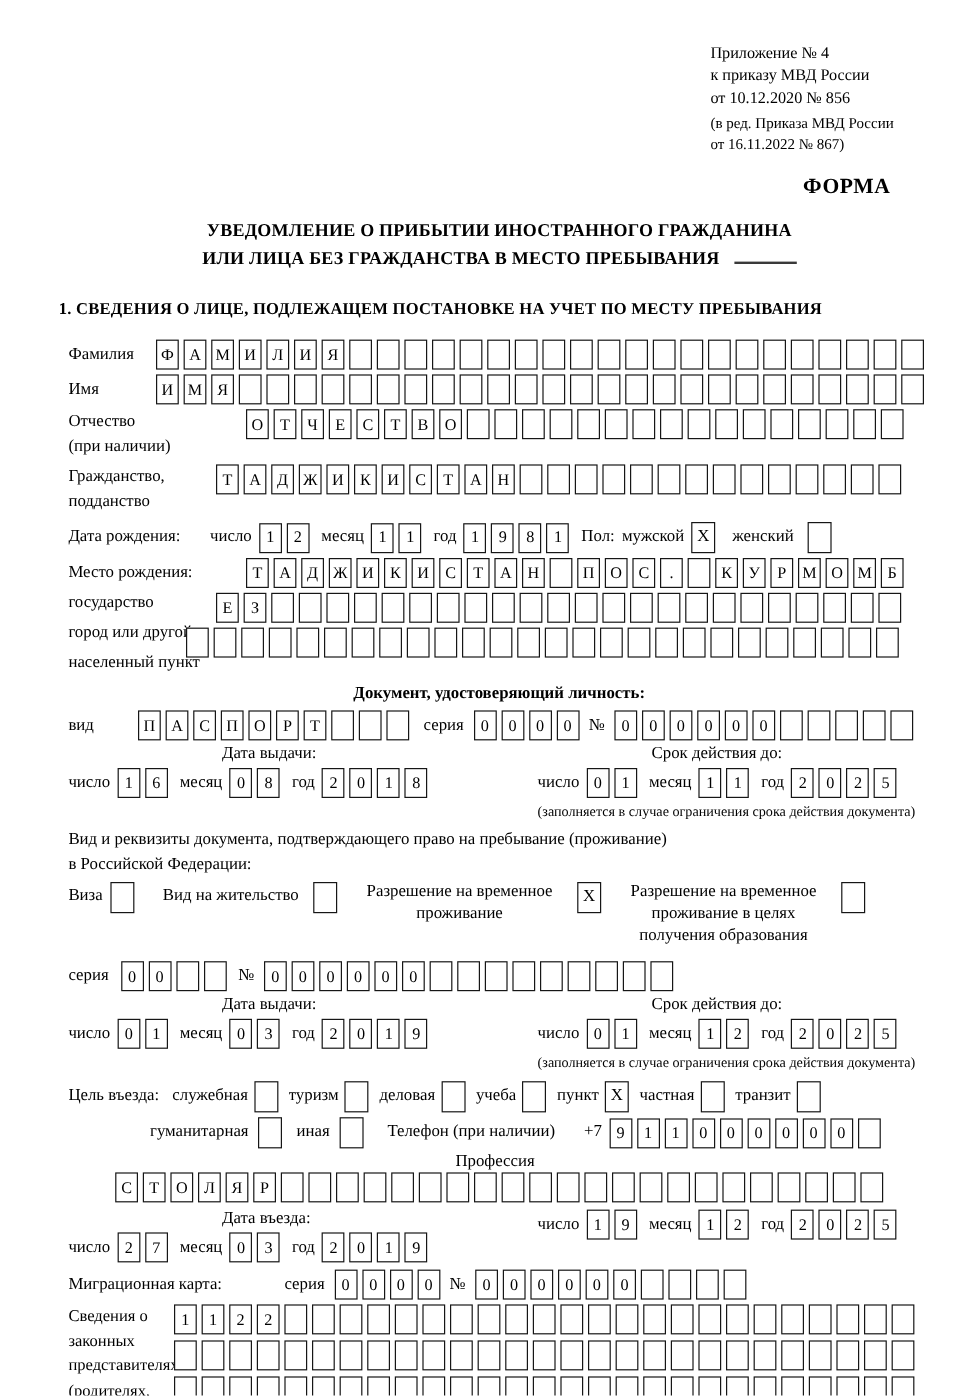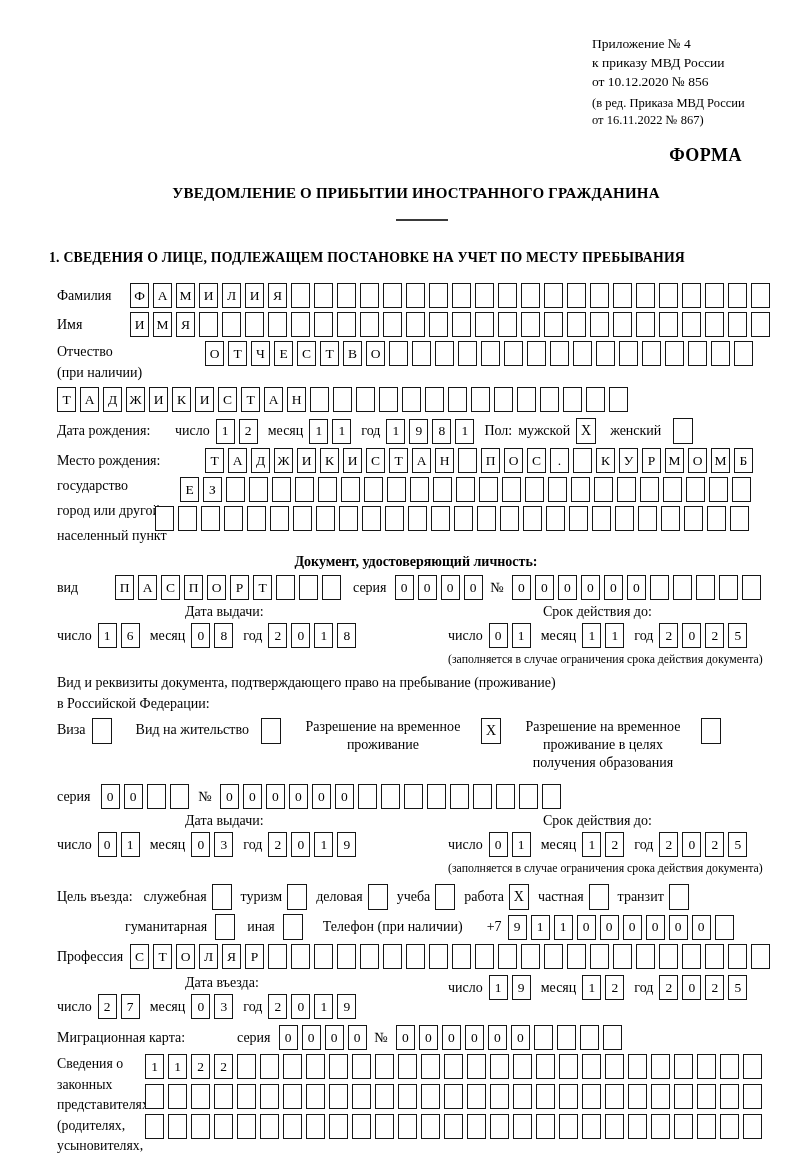--- a/index.html
+++ b/index.html
@@ -96,21 +96,21 @@
     <div>к приказу МВД России</div>
     <div>от 10.12.2020 № 856</div>
     <div class="small gap">(в ред. Приказа МВД России</div>
     <div class="small">от 16.11.2022 № 867)</div>
   </div>
 
   <div class="forma">ФОРМА</div>
 
   <div class="title">
     <div>УВЕДОМЛЕНИЕ О ПРИБЫТИИ ИНОСТРАННОГО ГРАЖДАНИНА</div>
-    <div><span class="blank"></span></div>
+    <div><span>ИЛИ ЛИЦА БЕЗ ГРАЖДАНСТВА В МЕСТО ПРЕБЫВАНИЯ</span><span class="blank"></span></div>
   </div>
 
   <div class="sec">1. СВЕДЕНИЯ О ЛИЦЕ, ПОДЛЕЖАЩЕМ ПОСТАНОВКЕ НА УЧЕТ ПО МЕСТУ ПРЕБЫВАНИЯ</div>
 
   <div class="fields">
 
     <div class="frow">
       <span class="lbl w73">Фамилия</span>
       <span class="cells">
           <span class="cell">Ф</span>
@@ -205,20 +205,24 @@
           <span class="cell"></span>
           <span class="cell"></span>
           <span class="cell"></span>
           <span class="cell"></span>
           <span class="cell"></span>
           <span class="cell"></span>
         </span>
     </div>
 
     <div class="frow top">
+      <span class="lbl2 w123">
+        <div>Гражданство,</div>
+        <div>подданство</div>
+      </span>
       <span class="cells">
           <span class="cell">Т</span>
           <span class="cell">А</span>
           <span class="cell">Д</span>
           <span class="cell">Ж</span>
           <span class="cell">И</span>
           <span class="cell">К</span>
           <span class="cell">И</span>
           <span class="cell">С</span>
           <span class="cell">Т</span>
@@ -547,21 +551,21 @@
     <div class="frow purpose" style="margin-top:8px;">
       <span class="lbl">Цель въезда:</span>
       <span class="lbl ml6">служебная</span>
       <span class="cbox"></span>
       <span class="lbl">туризм</span>
       <span class="cbox"></span>
       <span class="lbl">деловая</span>
       <span class="cbox"></span>
       <span class="lbl">учеба</span>
       <span class="cbox"></span>
-      <span class="lbl">работа</span>
+      <span class="lbl">пункт</span>
       <span class="cbox">X</span>
       <span class="lbl">частная</span>
       <span class="cbox"></span>
       <span class="lbl">транзит</span>
       <span class="cbox"></span>
     </div>
 
     <div class="frow" style="margin-left:68px;">
       <span class="lbl">гуманитарная</span>
       <span class="cbox ml8"></span>
@@ -576,21 +580,21 @@
           <span class="cell">0</span>
           <span class="cell">0</span>
           <span class="cell">0</span>
           <span class="cell">0</span>
           <span class="cell">0</span>
           <span class="cell">0</span>
           <span class="cell"></span>
         </span>
     </div>
 
-    <div class="frow" style="margin-top:0;">
+    <div class="frow" style="margin-top:0;flex-direction:column;">
       <span class="lbl w73">Профессия</span>
       <span class="cells">
           <span class="cell">С</span>
           <span class="cell">Т</span>
           <span class="cell">О</span>
           <span class="cell">Л</span>
           <span class="cell">Я</span>
           <span class="cell">Р</span>
           <span class="cell"></span>
           <span class="cell"></span>

